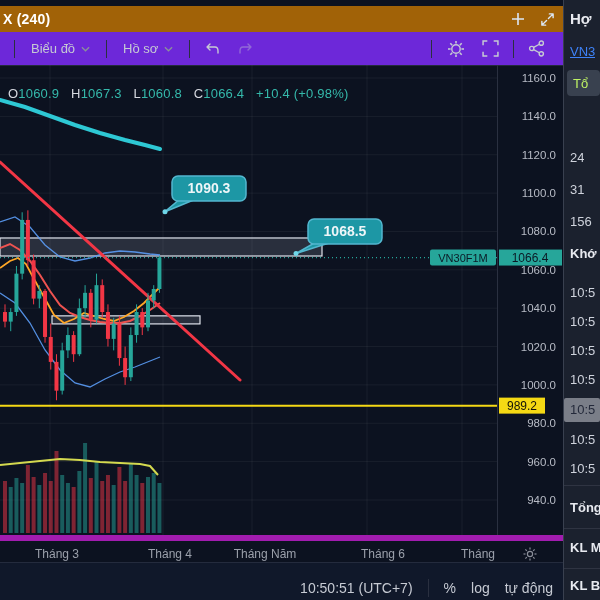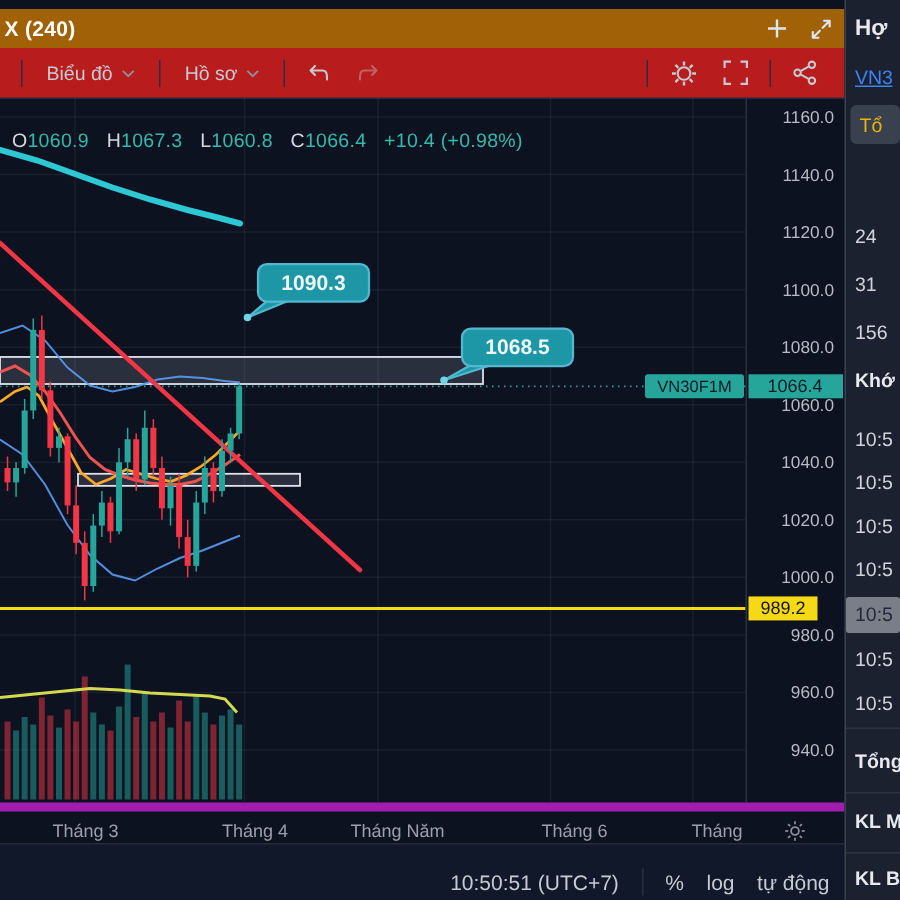--- a/index.html
+++ b/index.html
@@ -5,21 +5,21 @@
   html,body{margin:0;padding:0;background:#000;}
   .app{position:relative;width:600px;height:600px;background:#0c1220;overflow:hidden;
        font-family:"Liberation Sans",sans-serif;-webkit-font-smoothing:antialiased;}
   
   .titlebar{position:absolute;left:0;top:6px;width:563px;height:26px;background:#a16207;
             display:flex;align-items:center;color:#fff;}
   .titlebar .title{font-size:14px;font-weight:bold;padding-left:3px;letter-spacing:.2px;}
   .tb-icons{position:absolute;right:8px;top:0;height:26px;display:flex;align-items:center;gap:14px;}
   .tb-icons svg{display:block;}
   
-  .toolbar{position:absolute;left:0;top:32px;width:563px;height:33px;background:#b91c1c;
+  .toolbar{position:absolute;left:0;top:32px;width:563px;height:33px;background:#6d28d9;
            border-bottom:1px solid #242b3d;display:flex;align-items:center;color:#c6cad3;font-size:13px;}
   .tsep{width:1px;height:18px;background:#2a3040;margin:0 6px;}
   .menu{display:flex;align-items:center;gap:6px;padding:5px 10px;border-radius:4px;cursor:pointer;}
   .icon-btn{padding:4px 8px;display:flex;align-items:center;cursor:pointer;}
   .toolbar .right{margin-left:auto;display:flex;align-items:center;}
   .dim{opacity:.4;}
   
   #chart-svg{position:absolute;left:0;top:65px;}
   .ohlc{position:absolute;left:8px;top:86px;font-size:13px;color:#cfd3dc;letter-spacing:.2px;}
   .ohlc b{font-weight:normal;color:#d6d9e0;margin-left:8px;}
@@ -35,21 +35,21 @@
               color:#c6cad3;font-size:14px;}
   .bsep{width:1px;height:18px;background:#2a3040;}
   .bbtn{cursor:pointer;}
   
   .right-panel{position:absolute;left:563px;top:0;width:37px;height:600px;background:#1b212e;
                border-left:1px solid #39404f;color:#cfd3dc;font-size:13px;box-sizing:border-box;}
   .rp{position:absolute;left:6px;white-space:nowrap;overflow:hidden;}
   .rp.bold{font-weight:bold;color:#e8eaf0;}
   .rp-sym{color:#3e82f7;text-decoration:underline;}
   .rp-btn{position:absolute;left:3px;right:0;top:70px;height:26px;background:#39414f;border-radius:4px;
-          display:flex;align-items:center;padding-left:6px;color:#eab308;cursor:pointer;}
+          display:flex;align-items:center;padding-left:6px;color:#bef264;cursor:pointer;}
   .rp-div{position:absolute;left:0;right:0;height:1px;background:#2f3442;}
   .time-row{position:absolute;left:0;right:0;height:24px;line-height:24px;padding-left:6px;cursor:pointer;}
   .time-row.hl{background:#7a7e88;color:#23293a;border-radius:2px;}
 </style>
 </head>
 <body>
 
 <div class="app">
 
   <div class="titlebar">

